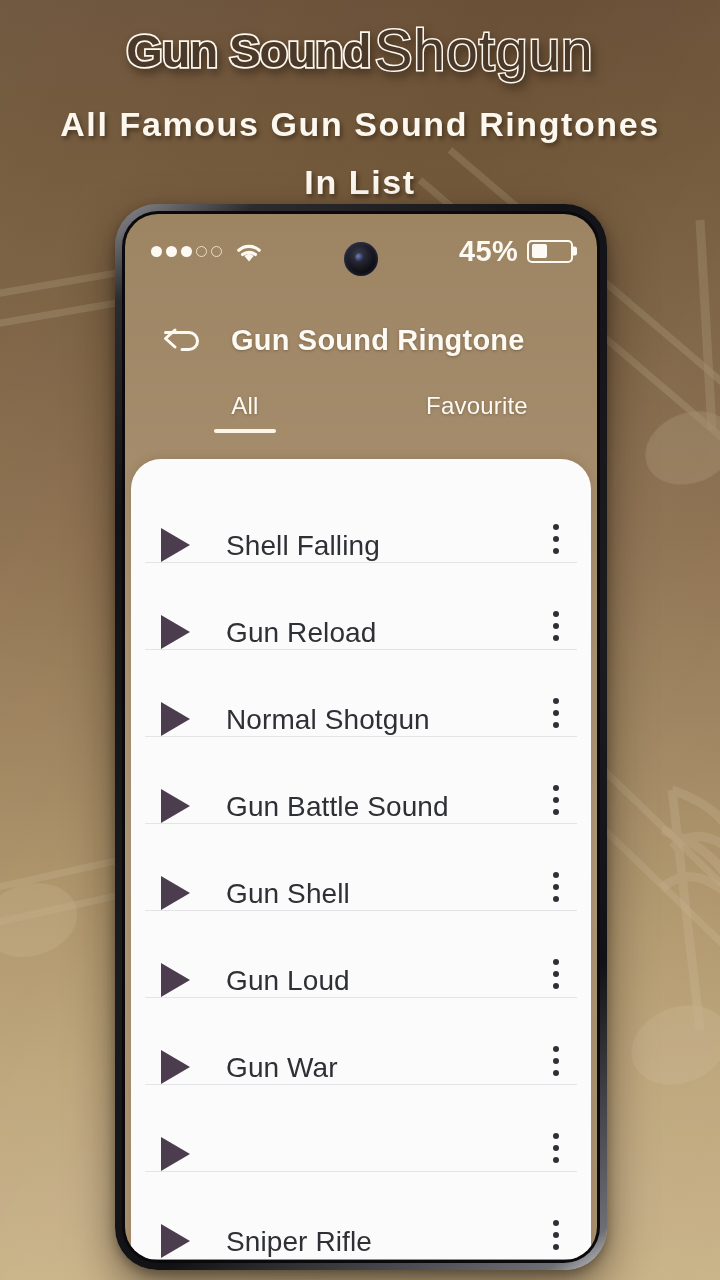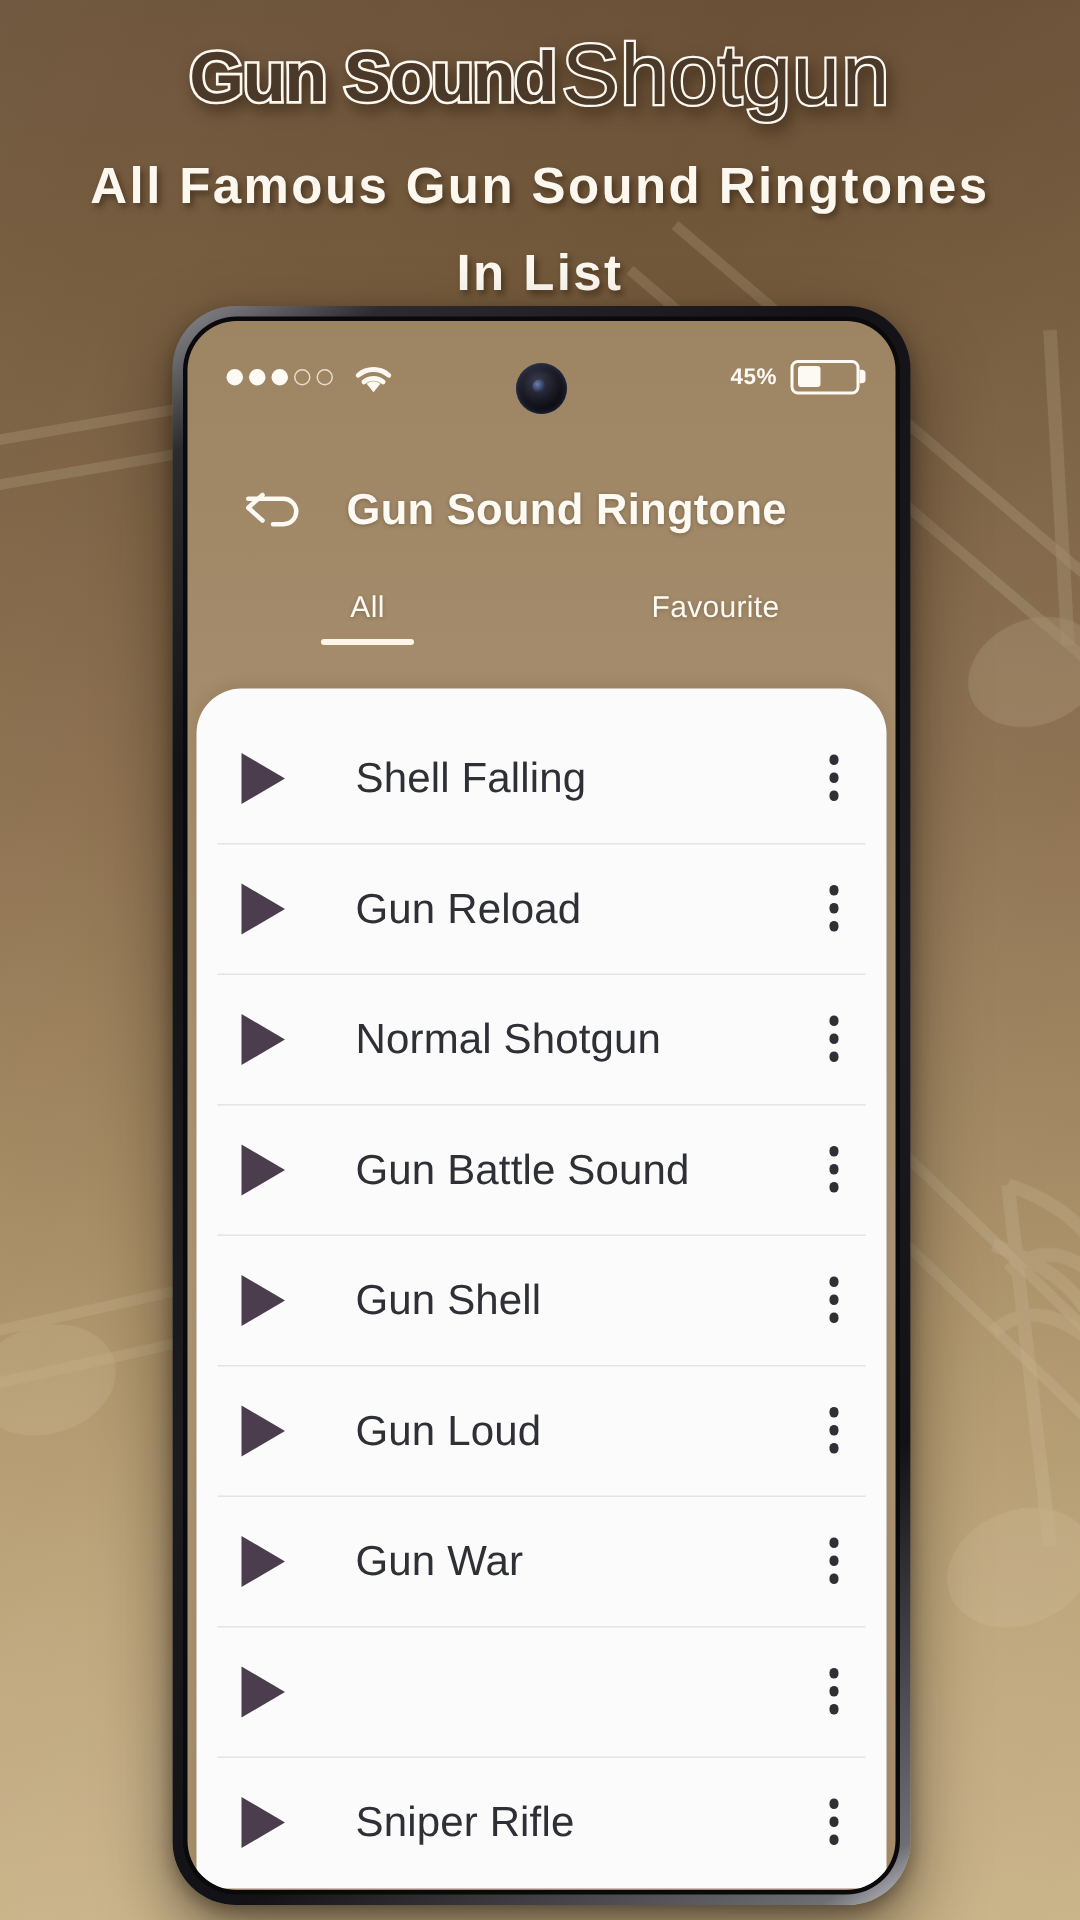--- a/index.html
+++ b/index.html
@@ -165,21 +165,21 @@
   }
 
   .status-right {
     margin-left: auto;
     display: flex;
     align-items: center;
     gap: 9px;
   }
 
   .battery-text {
-    font-size: 15px;
+    font-size: 29px;
     font-weight: 600;
     color: #fdfaf4;
     letter-spacing: 0.3px;
   }
 
   .battery {
     position: relative;
     width: 46px;
     height: 23px;
     border: 2.4px solid #fdfaf4;
@@ -242,21 +242,21 @@
     flex: 1;
     display: flex;
     flex-direction: column;
     align-items: center;
     justify-content: center;
     cursor: pointer;
     position: relative;
   }
 
   .tab-label {
-    font-size: 20px;
+    font-size: 24px;
     font-weight: 500;
     color: #fdfaf4;
     letter-spacing: 0.2px;
     text-shadow: 0 1px 3px rgba(50,32,14,0.3);
   }
 
   .tab-underline {
     margin-top: 9px;
     width: 62px;
     height: 4px;
@@ -271,26 +271,25 @@
     margin: 9px 6px 0 6px;
     background: #fbfbfb;
     border-radius: 30px 30px 0 0;
     height: calc(100% - 246px);
     overflow: hidden;
     box-shadow: 0 -2px 10px rgba(60,40,20,0.12);
   }
 
   .row {
     display: flex;
-    align-items: center;
+    align-items: flex-end;
     height: 87px;
     padding: 0 26px 0 30px;
     position: relative;
     cursor: pointer;
-    gap: 11px;
   }
 
   .row + .row::before {
     content: "";
     position: absolute;
     left: 14px;
     right: 14px;
     top: 0;
     height: 1px;
     background: #e4e4e6;

